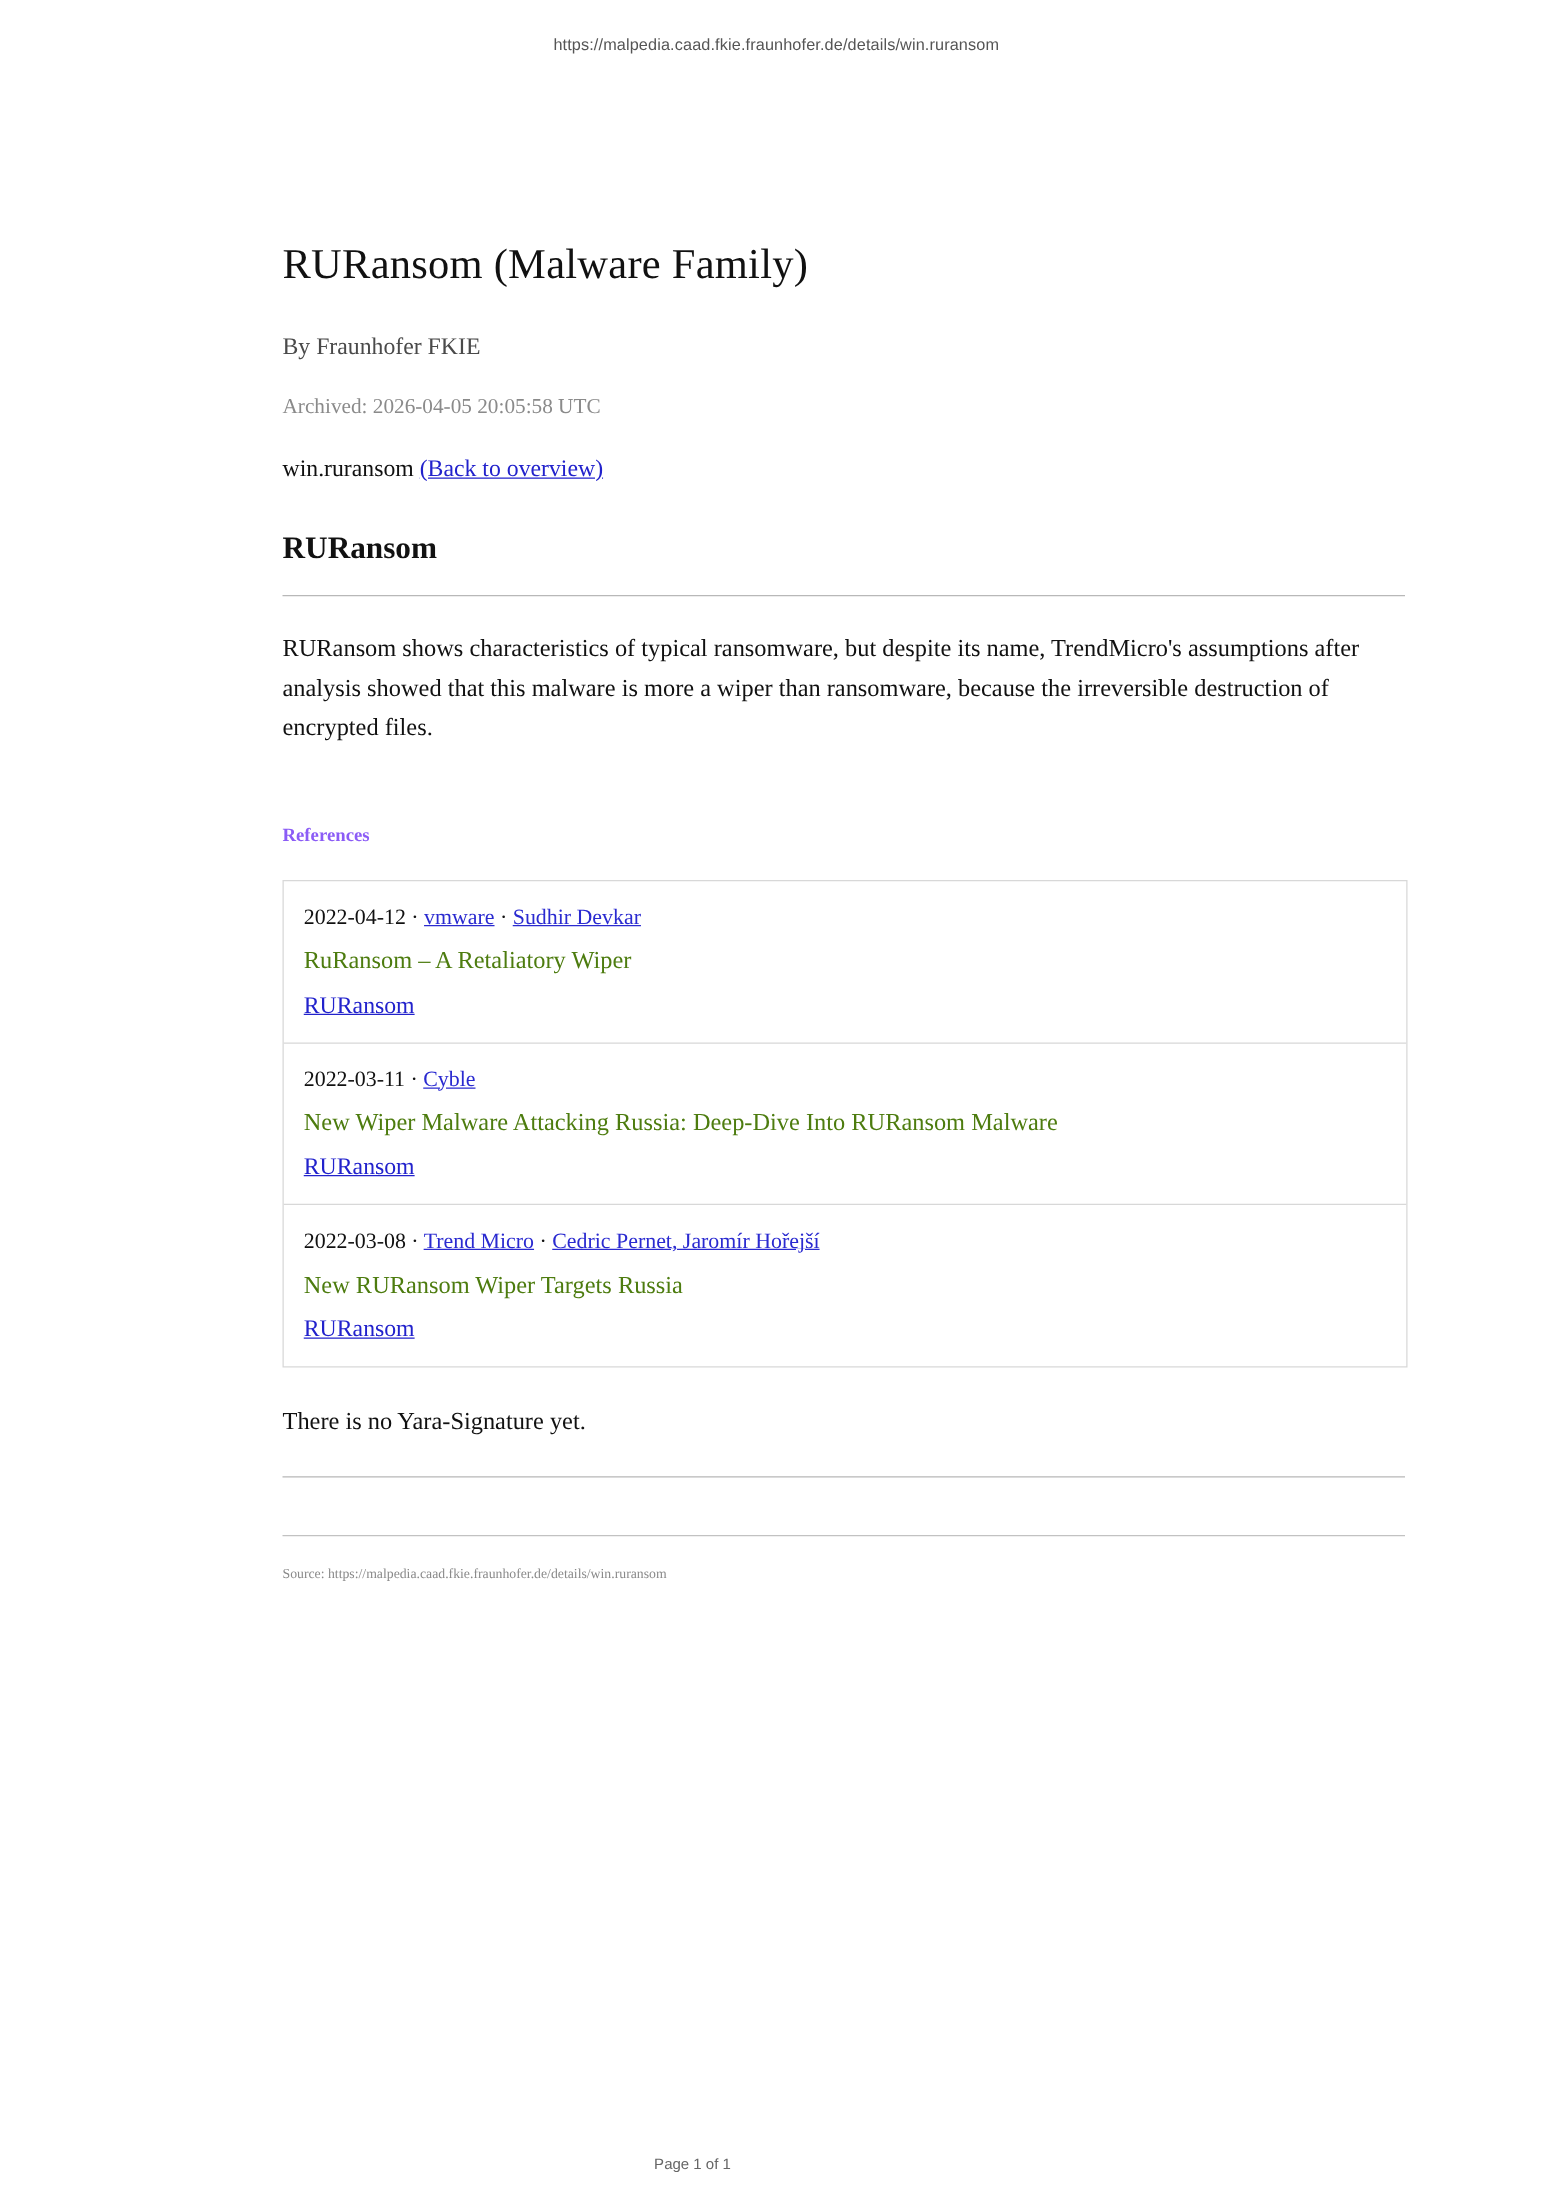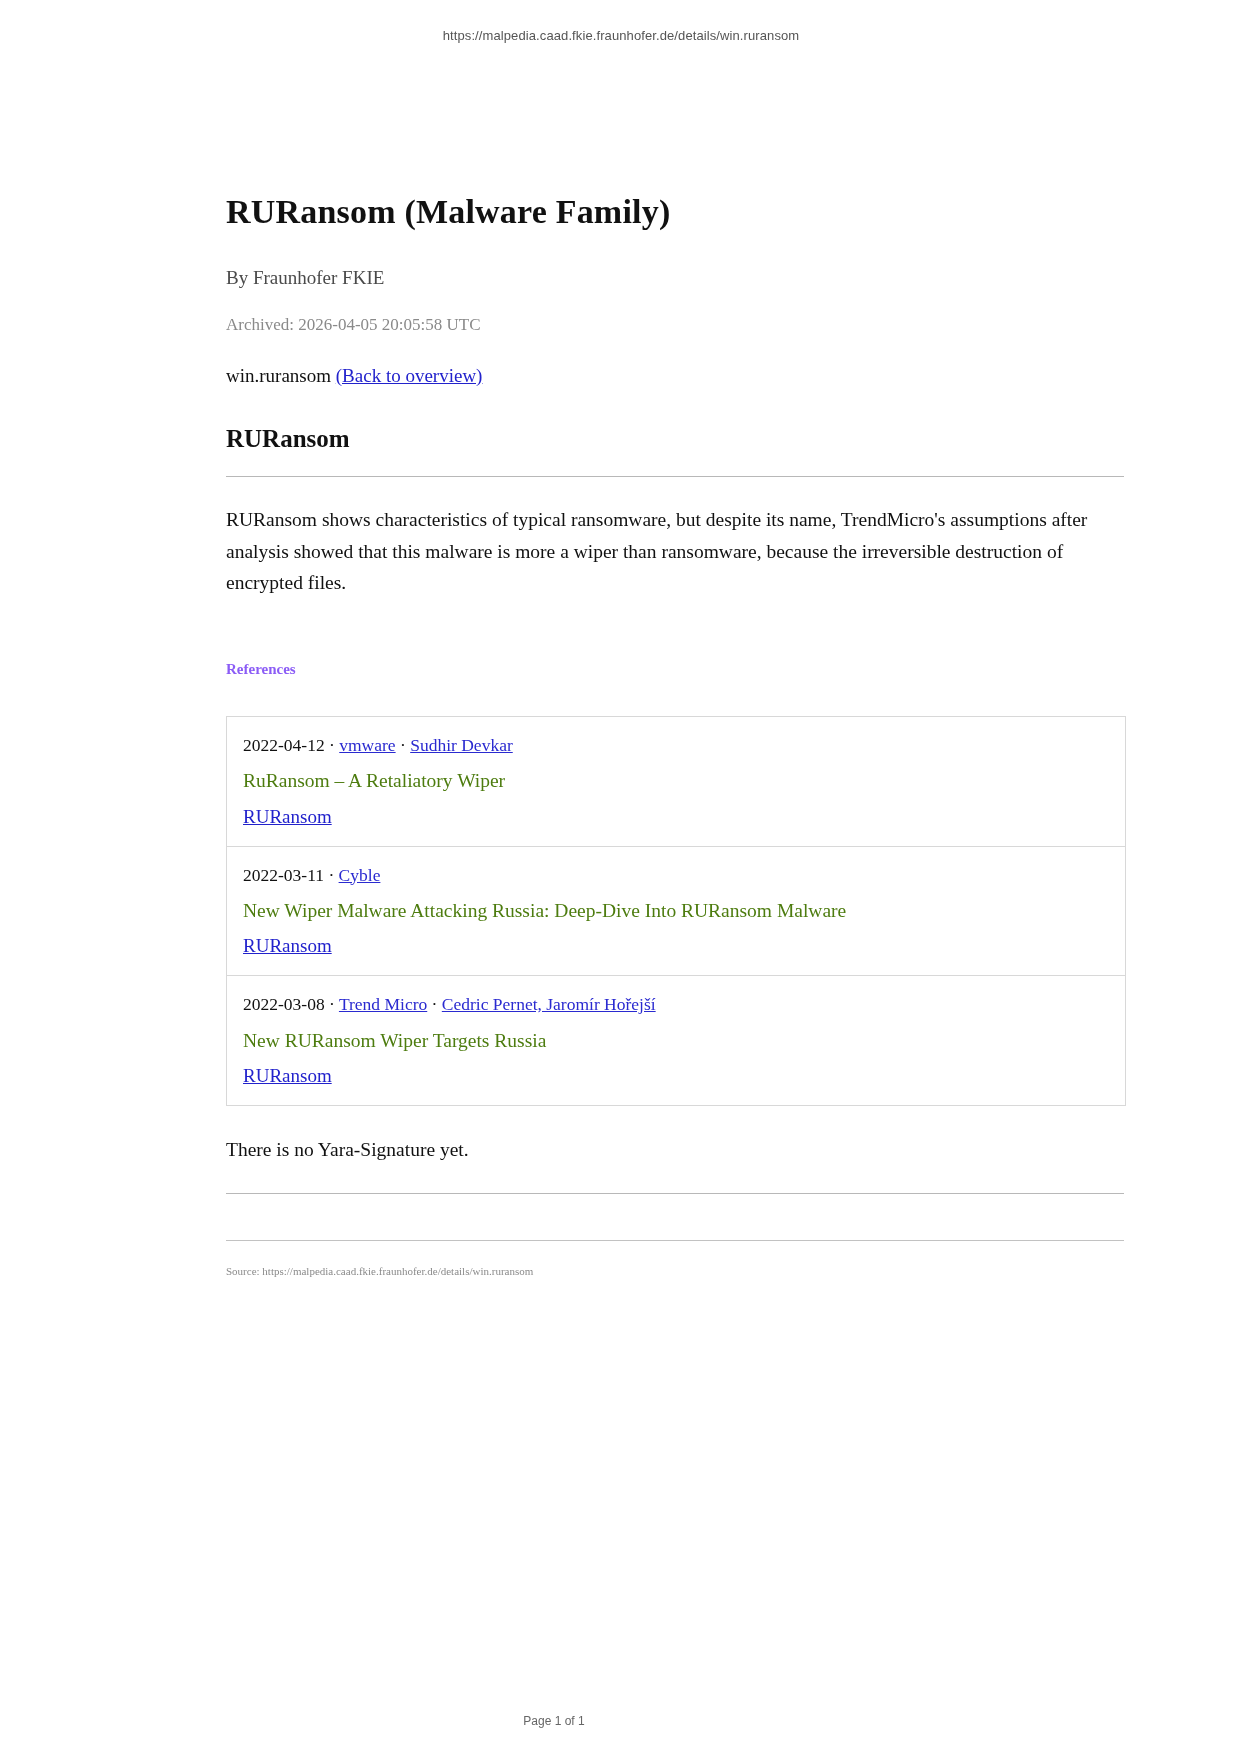--- a/index.html
+++ b/index.html
@@ -34,21 +34,21 @@
     padding-left: 105px;
     padding-right: 137px;
     box-sizing: border-box;
   }
   .inner {
     width: 898px;
   }
   h1.doc-title {
     font-family: "Liberation Serif", serif;
     font-size: 34px;
-    font-weight: bold;
+    font-weight: normal;
     margin: 0;
     padding-top: 150px;
     color: #111111;
     letter-spacing: 0.2px;
   }
   .byline {
     font-size: 19px;
     color: #4a4a4a;
     margin-top: 36px;
   }
@@ -84,21 +84,21 @@
     margin-top: 27px;
     color: #111111;
   }
   .refs-label {
     font-size: 15px;
     font-weight: bold;
     margin-top: 62px;
     color: #8b5cf6;
   }
   .ref-table {
-    margin-top: 38px;
+    margin-top: 26px;
     border: 1px solid #d8d8d8;
     border-collapse: collapse;
     width: 898px;
   }
   .ref-row {
     border-bottom: 1px solid #d8d8d8;
     padding: 16px 16px 18px 16px;
   }
   .ref-row:last-child {
     border-bottom: none;
@@ -148,21 +148,21 @@
   }
   .footer {
     position: absolute;
     bottom: 0;
     left: 0;
     width: 1108px;
     text-align: center;
     font-family: "Liberation Sans", sans-serif;
     font-size: 12px;
     color: #666666;
-    padding-bottom: 28px;
+    padding-bottom: 18px;
   }
 </style>
 </head>
 <body>
 
 <div class="page">
 
   <div class="url-header">https://malpedia.caad.fkie.fraunhofer.de/details/win.ruransom</div>
 
   <div class="content">

